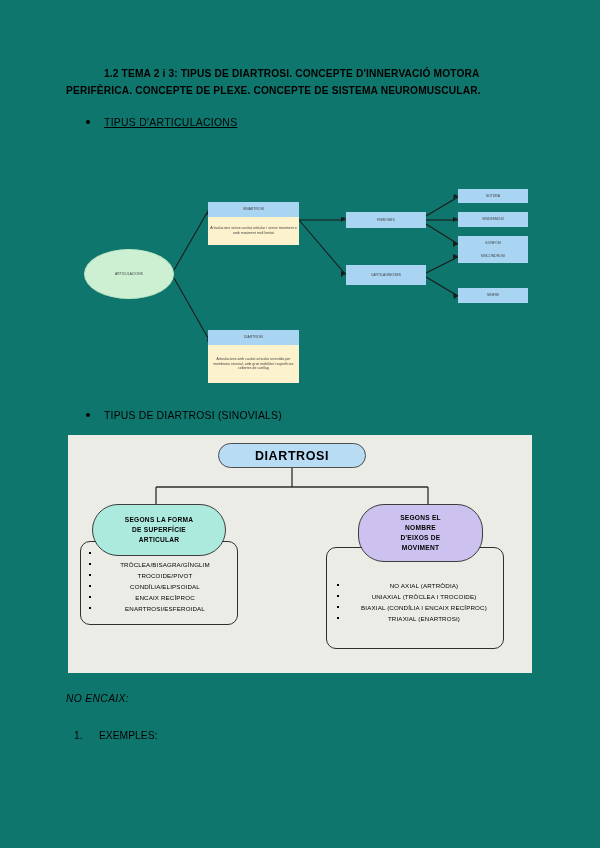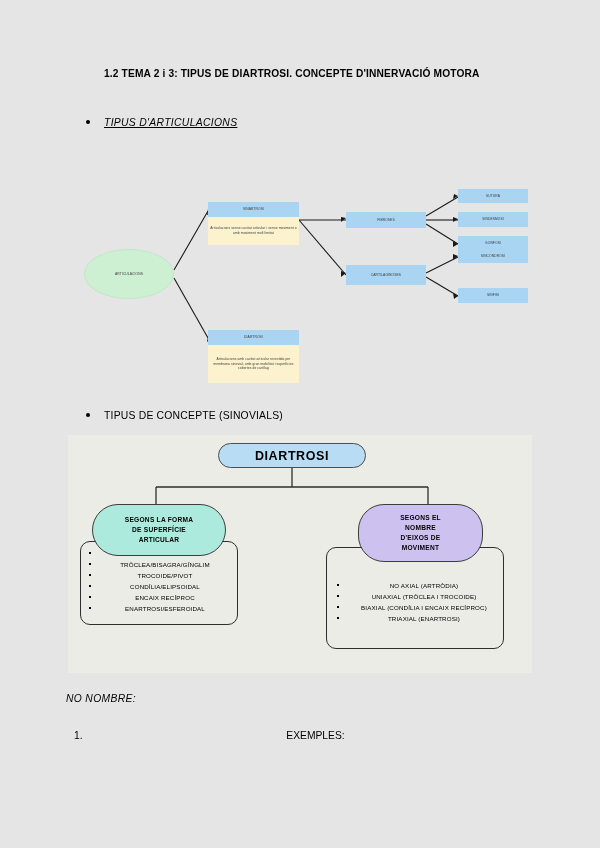--- a/index.html
+++ b/index.html
@@ -12,21 +12,21 @@
     width: 600px; height: 848px;
     font-family: "Liberation Sans", sans-serif;
     color: #000;
     position: relative;
     overflow: hidden;
   }
   .page {
     position: relative;
     width: 600px; height: 848px;
     padding: 0;
-    background: #e5e5e5;
+    background: #0f766e;
   }
 
   
   .doc-title {
     position: absolute;
     left: 66px; top: 66px; width: 468px;
     font-size: 10.2px;
     font-weight: bold;
     line-height: 1.65;
     text-align: left;
@@ -43,21 +43,21 @@
     gap: 14px;
     font-size: 10.4px;
   }
   .bullet-dot {
     width: 4px; height: 4px;
     border-radius: 50%;
     background: #000;
     flex: 0 0 auto;
     transform: translateY(-2px);
   }
-  .bullet-1 { left: 86px; top: 117px; font-style: italic; }
+  .bullet-1 { left: 86px; top: 117px; }
   .bullet-1 .bullet-label { text-decoration: underline; letter-spacing: .3px; }
   .bullet-2 { left: 86px; top: 410px; }
   .bullet-2 .bullet-label { letter-spacing: .2px; }
 
   .intro-para {
     position: absolute;
     left: 66px; top: 145px; width: 470px;
     font-size: 10.3px;
     line-height: 1.5;
   }
@@ -183,29 +183,30 @@
     position: absolute;
     left: 66px; top: 728px; width: 466px;
   }
   .ol-item {
     display: flex;
     font-size: 10.3px;
     line-height: 1.52;
   }
   .ol-num { width: 33px; flex: 0 0 33px; text-align: left; padding-left: 8px; }
   .ol-body { flex: 1 1 auto; }
-  .ol-body .exemples { display:block;text-align:center; }
+  .ol-body .exemples { display:block; }
 </style>
 </head>
 <body>
 
 <div class="page">
 
   <div class="doc-title">
     <span class="ln1">1.2 TEMA 2 i 3: TIPUS DE DIARTROSI. CONCEPTE D'INNERVACIÓ  MOTORA</span>
+    <span class="ln2">PERIFÈRICA. CONCEPTE DE PLEXE. CONCEPTE DE SISTEMA NEUROMUSCULAR.</span>
   </div>
 
   <div class="bullet-row bullet-1">
     <span class="bullet-dot"></span>
     <span class="bullet-label">TIPUS D'ARTICULACIONS</span>
   </div>
 
 
   <div class="diagram1">
     <svg class="d1-svg" viewBox="0 0 470 205">
@@ -246,21 +247,21 @@
 
     <div class="d1-node d1-blue" style="left:392px; top:11px; width:70px; height:14px;">SUTURA</div>
     <div class="d1-node d1-blue" style="left:392px; top:34px; width:70px; height:15px;">SINDESMOSI</div>
     <div class="d1-node d1-blue" style="left:392px; top:58px; width:70px; height:15px;">GONFOSI</div>
     <div class="d1-node d1-blue" style="left:392px; top:71px; width:70px; height:14px; top:71px;">SINCONDROSI</div>
     <div class="d1-node d1-blue" style="left:392px; top:110px; width:70px; height:15px;">SÍNFISI</div>
   </div>
 
   <div class="bullet-row bullet-2">
     <span class="bullet-dot"></span>
-    <span class="bullet-label">TIPUS DE CONCEPTE (SINOVIALS)</span>
+    <span class="bullet-label">TIPUS DE DIARTROSI (SINOVIALS)</span>
   </div>
 
   <div class="diagram2">
     <svg class="d2-svg" viewBox="0 0 464 238">
       <g stroke="#2e2e2e" stroke-width="1.3" fill="none">
         <line x1="224" y1="33" x2="224" y2="52"></line>
         <line x1="88" y1="52" x2="360" y2="52"></line>
         <line x1="88" y1="52" x2="88" y2="72"></line>
         <line x1="360" y1="52" x2="360" y2="72"></line>
       </g>
@@ -295,21 +296,21 @@
       </div>
     </div>
     <div class="d2-branch-head d2-head-right">
       <span>SEGONS EL</span>
       <span>NOMBRE</span>
       <span>D'EIXOS DE</span>
       <span>MOVIMENT</span>
     </div>
   </div>
 
-  <div class="no-axial">NO NOMBRE:</div>
+  <div class="no-axial">NO ENCAIX:</div>
 
   <div class="ol-wrap">
     <div class="ol-item">
       <span class="ol-num">1.</span>
       <span class="ol-body">
         <span class="exemples">EXEMPLES:</span>
       </span>
     </div>
   </div>
 

